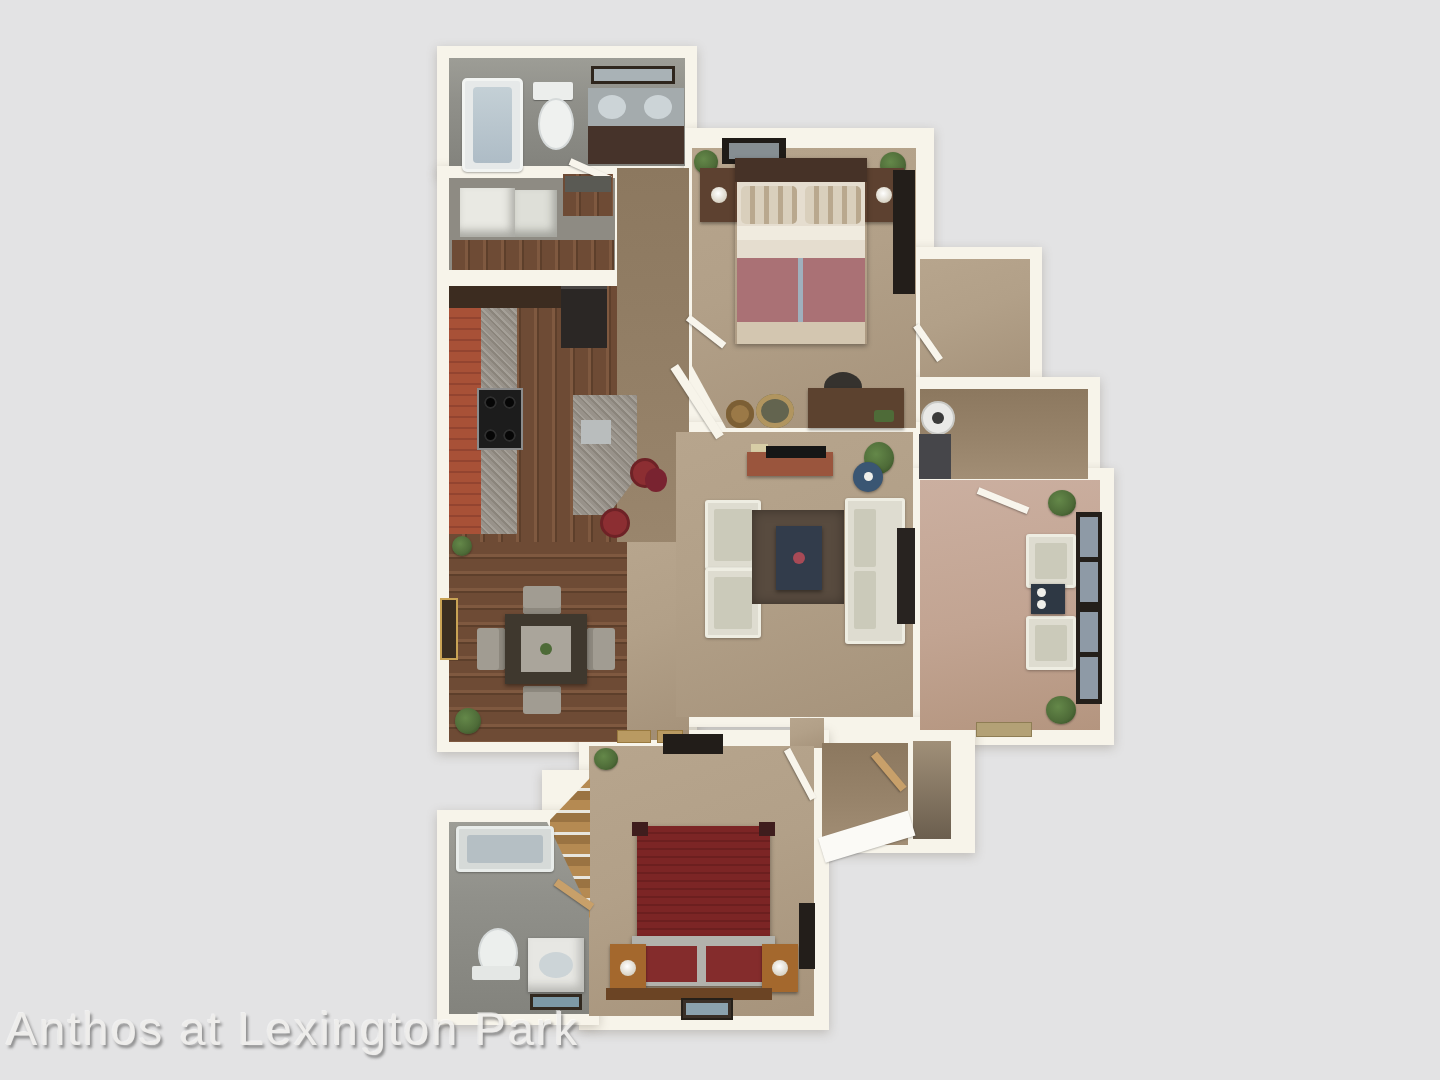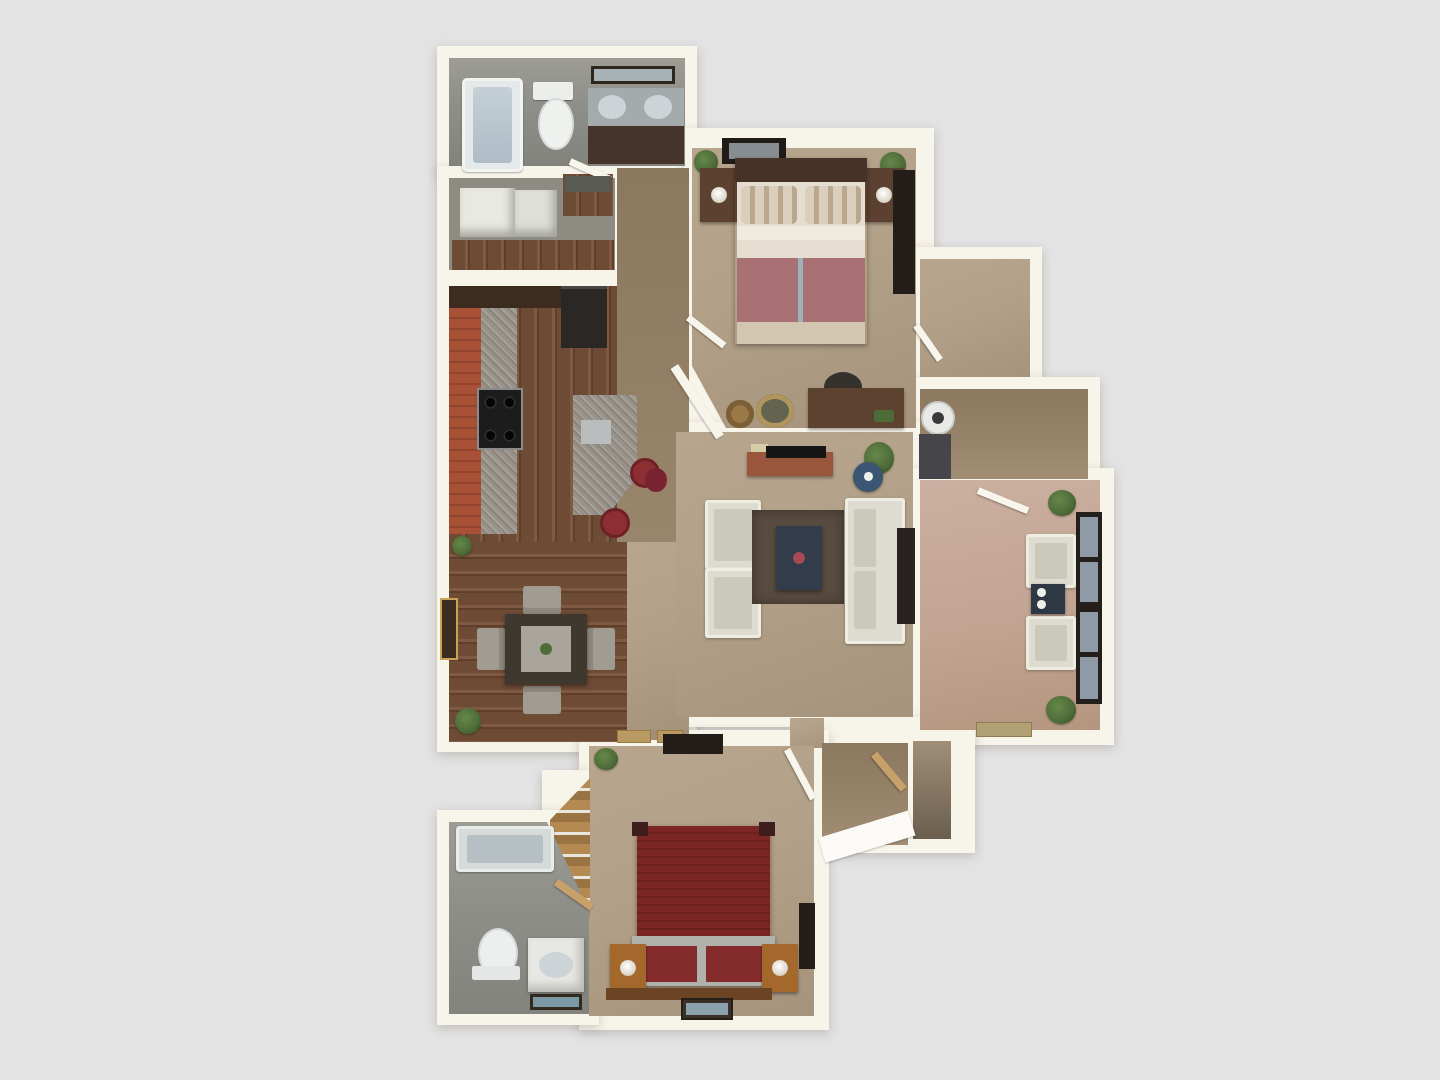--- a/index.html
+++ b/index.html
@@ -231,13 +231,14 @@
   </div>
   <div class="f" style="left:478px;top:928px;width:36px;height:46px;background:#ecefed;border:2px solid #d6dada;border-radius:50%"></div>
   <div class="f" style="left:472px;top:966px;width:48px;height:14px;background:#e4e7e5;border-radius:2px"></div>
   <div class="f" style="left:528px;top:938px;width:56px;height:54px;background:#e7e7e3;box-shadow:inset -5px -6px 8px rgba(120,120,115,.4),0 1px 3px rgba(0,0,0,.3)">
     <div style="position:absolute;left:11px;top:14px;width:34px;height:26px;background:#ccd4d7;border-radius:50%"></div>
   </div>
   <div class="f" style="left:530px;top:994px;width:52px;height:16px;background:#32291f">
     <div style="position:absolute;inset:3px;background:#7d99a6"></div>
   </div>
 
+  <div class="watermark">Anthos at Lexington Park</div>
 </div>
 
 </body></html>

